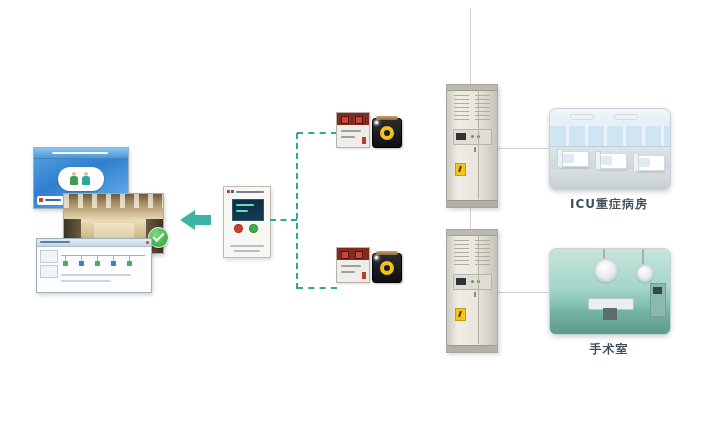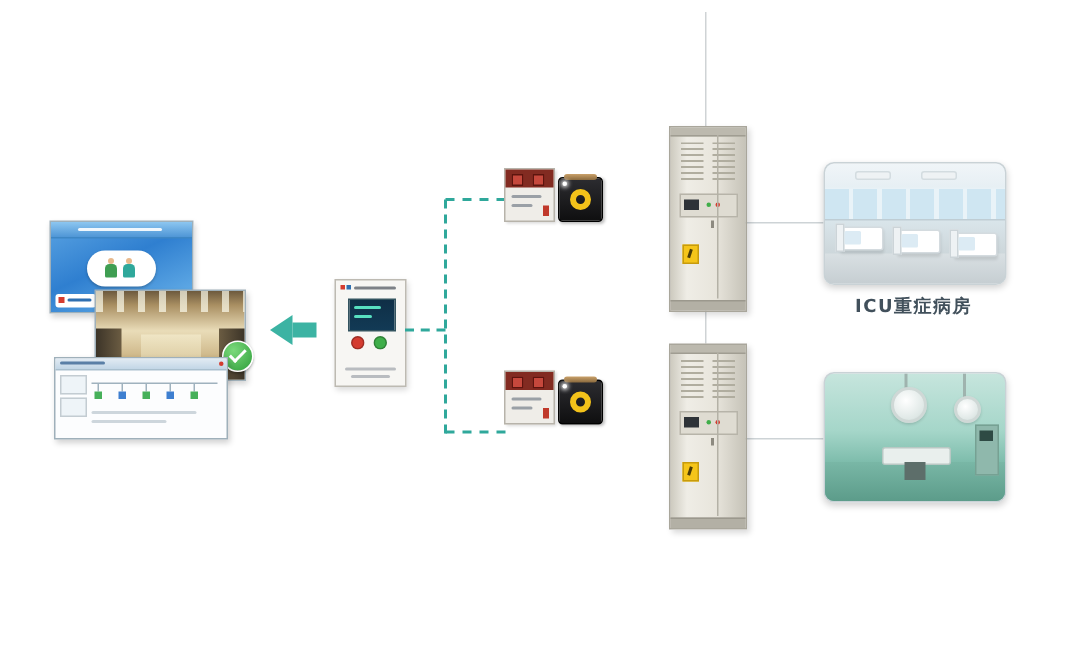--- a/index.html
+++ b/index.html
@@ -334,14 +334,15 @@
     <div class="or-arm" style="left:53px;top:0;height:10px;"></div>
     <div class="or-arm" style="left:92px;top:0;height:16px;"></div>
     <div class="or-light big"></div>
     <div class="or-light small"></div>
     <div class="or-table-top"></div>
     <div class="or-table-base"></div>
     <div class="or-equip">
       <div class="or-equip-screen"></div>
     </div>
   </div>
+  <div class="room-label or">手术室</div>
 
 </div>
 
 </body></html>

